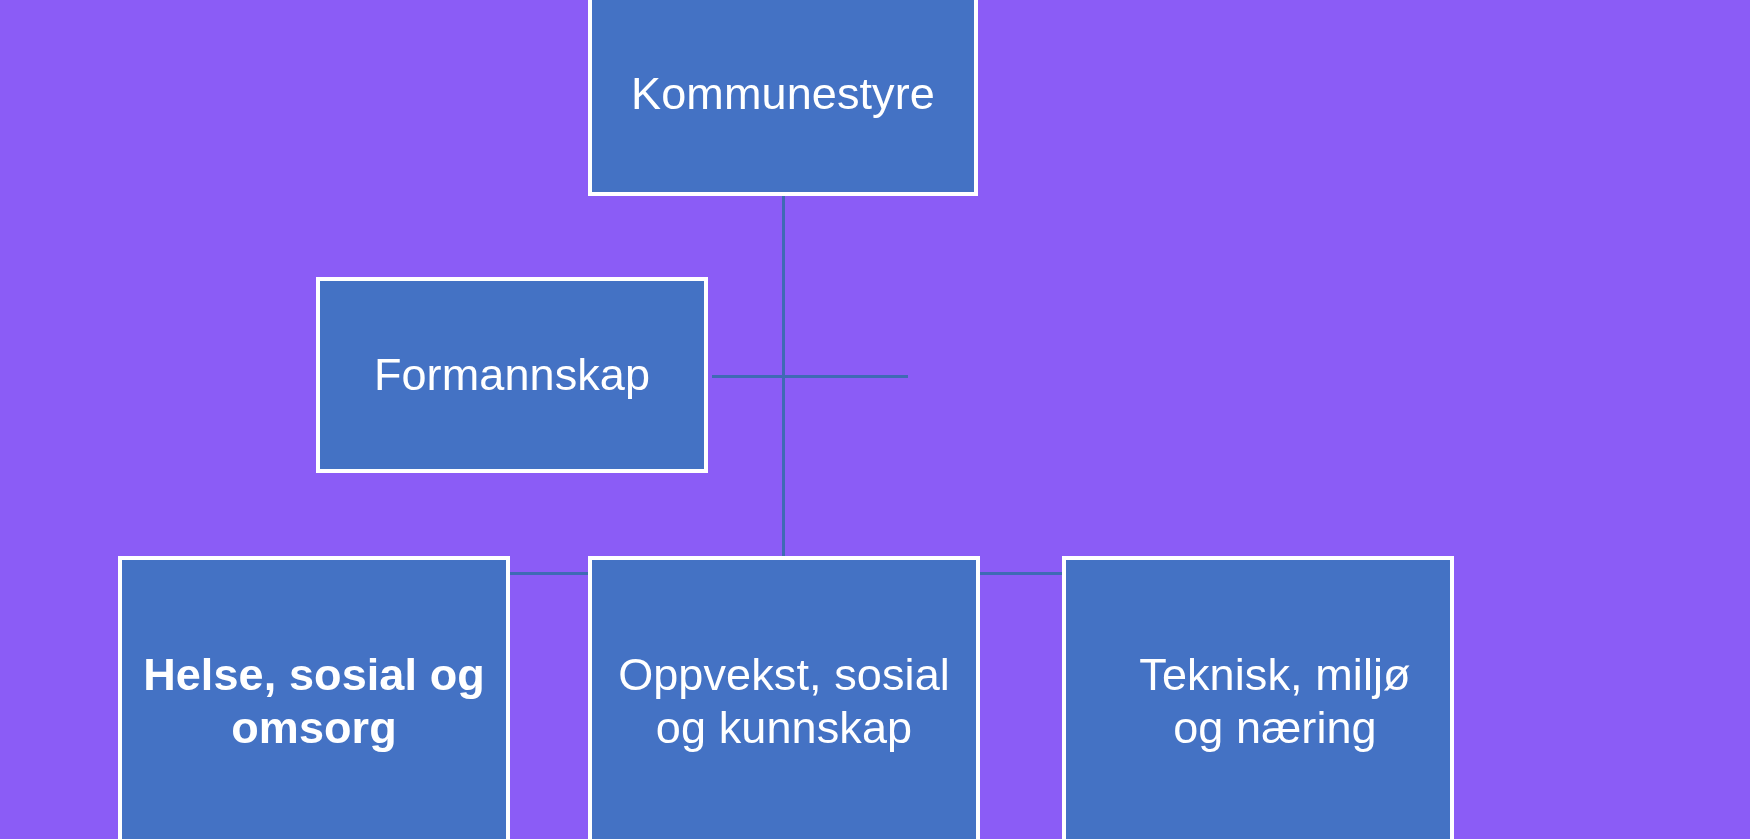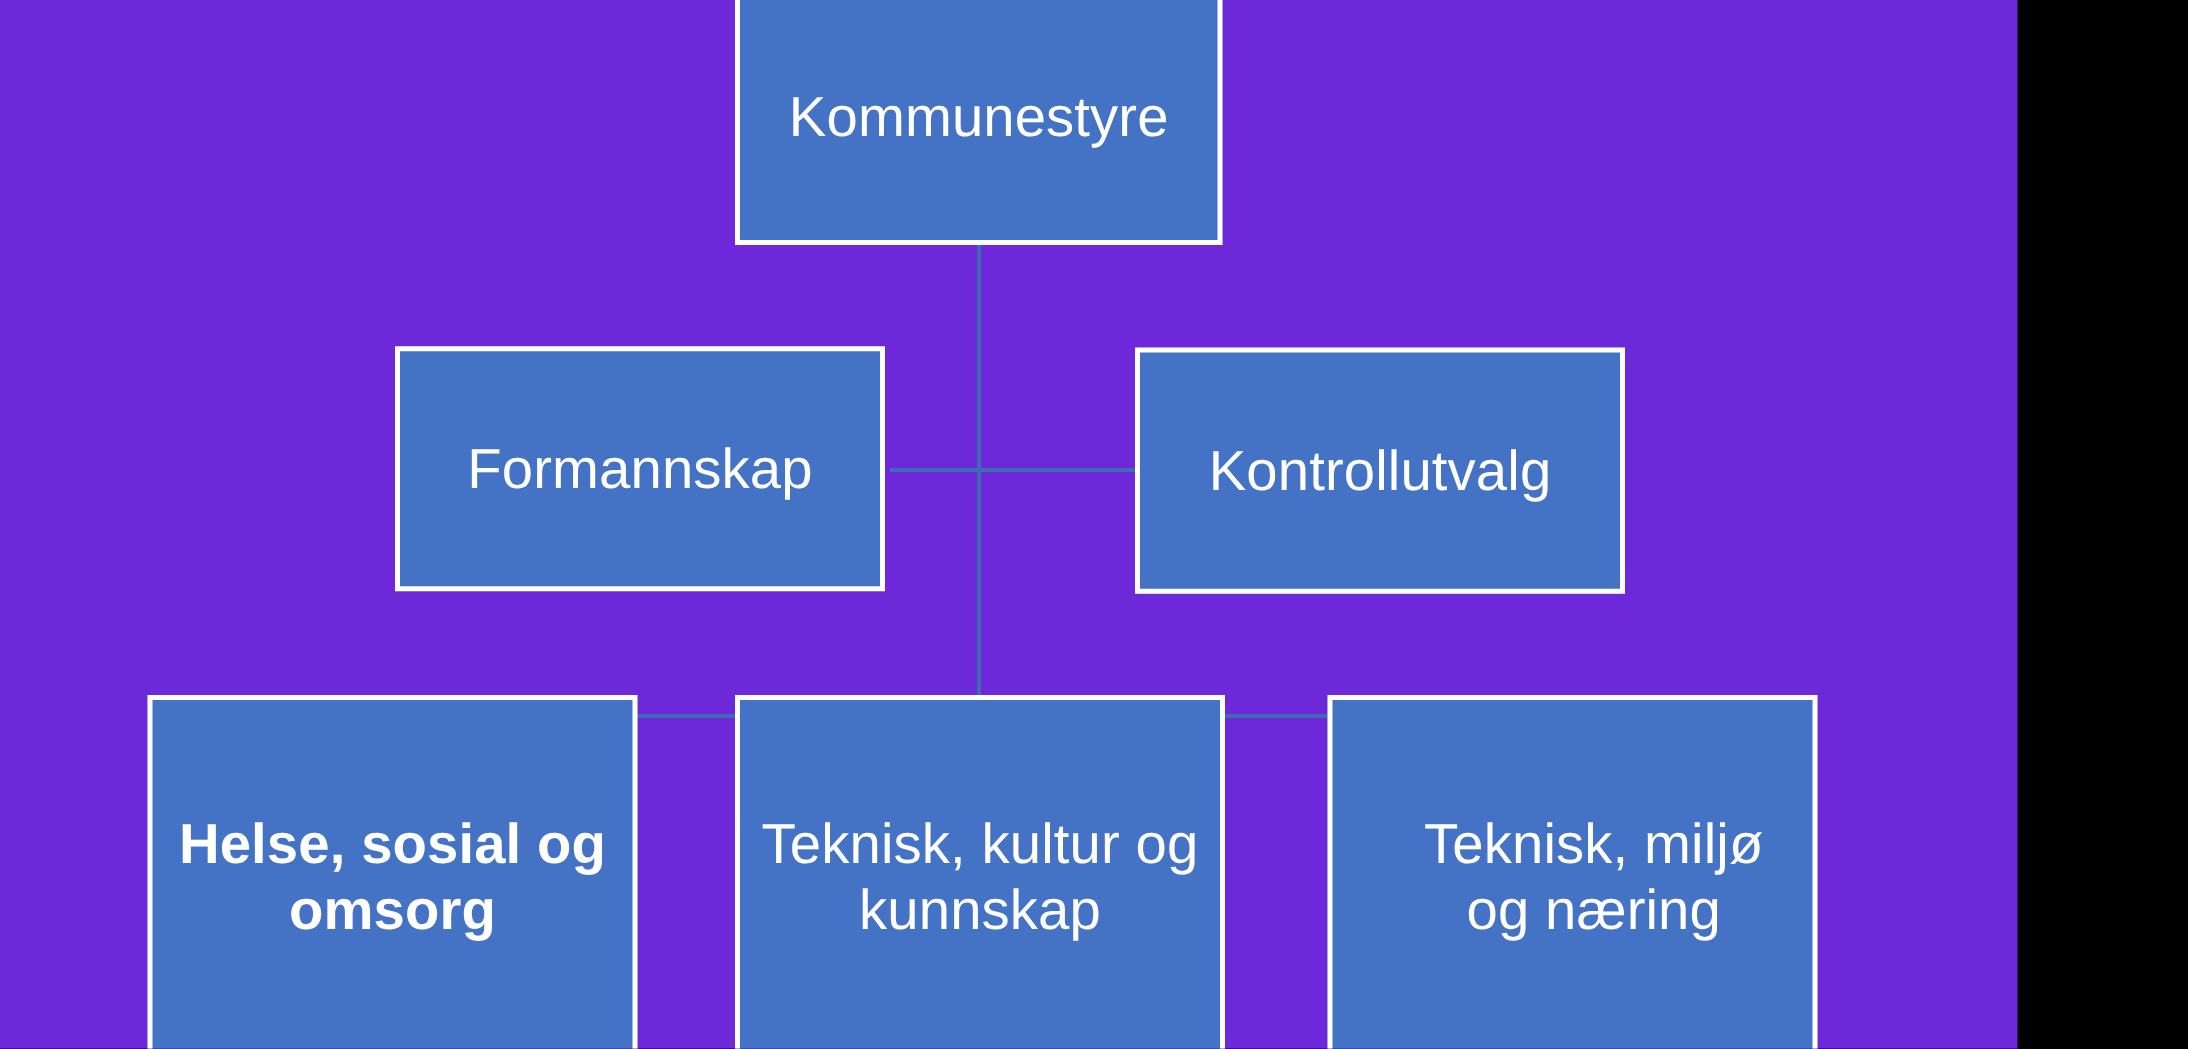--- a/index.html
+++ b/index.html
@@ -3,23 +3,23 @@
 <meta charset="utf-8">
 <title>Organisasjonskart</title>
 <style>
   html, body {
     margin: 0;
     padding: 0;
     background: #000000;
   }
   #canvas {
     position: relative;
-    width: 1614px;
+    width: 1750px;
     height: 839px;
-    background: #6d28d9;
+    background: #8b5cf6;
     overflow: hidden;
     font-family: "Liberation Sans", sans-serif;
   }
   
   #connectors {
     position: absolute;
     left: 0; top: 0;
     width: 1750px;
     height: 839px;
     z-index: 1;
@@ -98,29 +98,26 @@
   </svg>
 
   <div class="node" id="node-kommunestyre">
     <span class="node-label">Kommunestyre</span>
   </div>
 
   <div class="node" id="node-formannskap">
     <span class="node-label">Formannskap</span>
   </div>
 
-  <div class="node" id="node-kontrollutvalg">
-    <span class="node-label">Kontrollutvalg</span>
-  </div>
 
   <div class="node" id="node-helse">
     <span class="node-label">Helse, sosial og omsorg</span>
   </div>
 
   <div class="node" id="node-oppvekst">
-    <span class="node-label">Teknisk, kultur og kunnskap</span>
+    <span class="node-label">Oppvekst, sosial og kunnskap</span>
   </div>
 
   <div class="node" id="node-teknisk">
     <span class="node-label">Teknisk, miljø og næring</span>
   </div>
 
 </div>
 
 </body></html>

